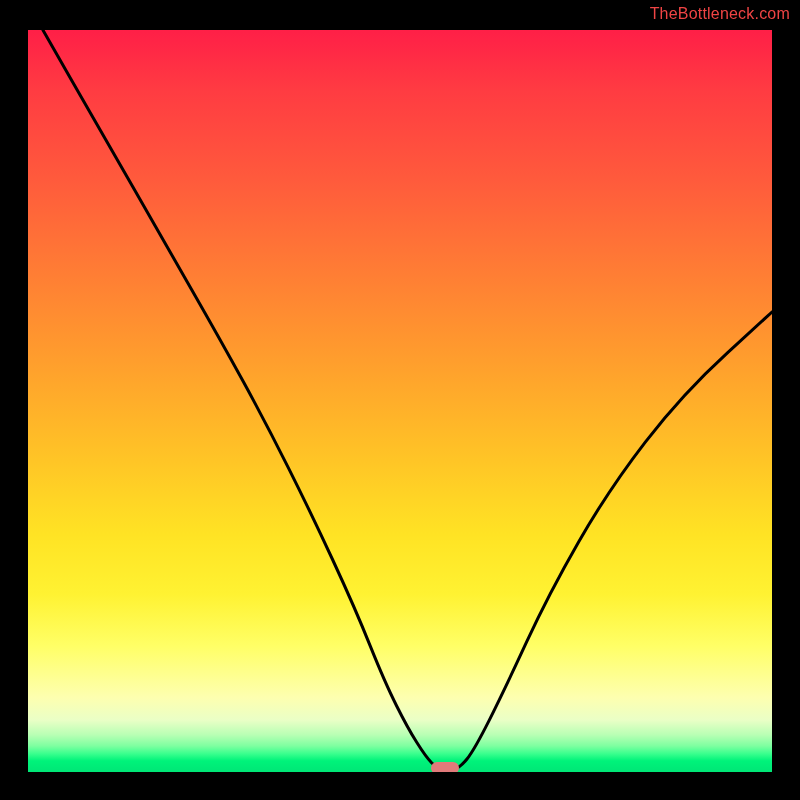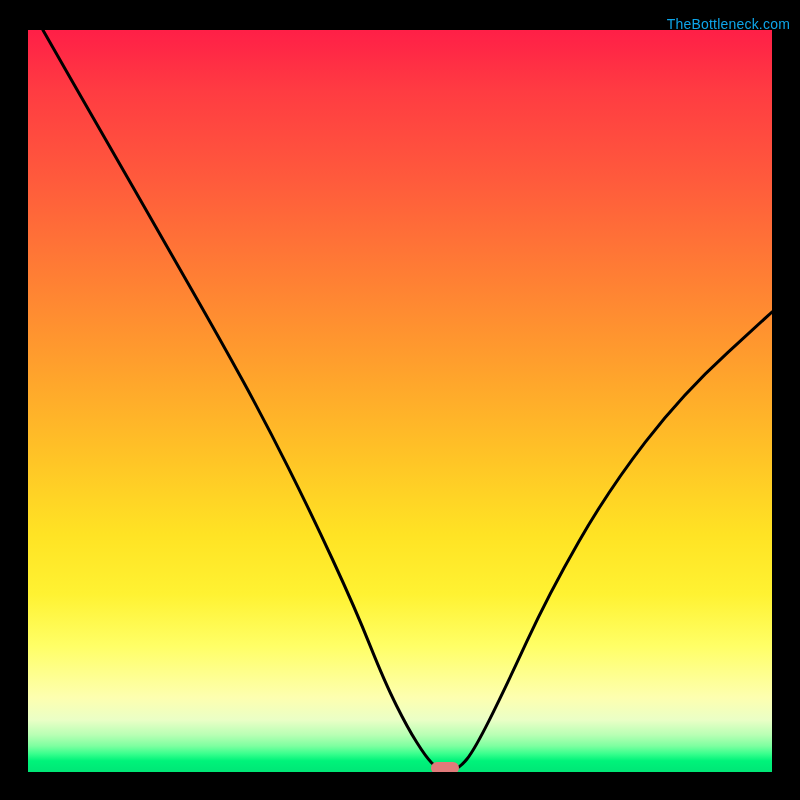--- a/index.html
+++ b/index.html
@@ -12,24 +12,24 @@
     font-family: Arial, Helvetica, sans-serif;
   }
   .wrap {
     position: relative;
     width: 800px;
     height: 800px;
     background: #000;
   }
   .watermark {
     position: absolute;
-    top: 16px;
+    top: 5px;
     right: 10px;
-    color: #0ea5e9;
-    font-size: 14px;
+    color: #ef4444;
+    font-size: 16px;
     font-weight: 500;
     letter-spacing: 0.2px;
     z-index: 5;
   }
   .plot {
     position: absolute;
     
     left: 28px;
     top: 30px;
     width: 744px;  

